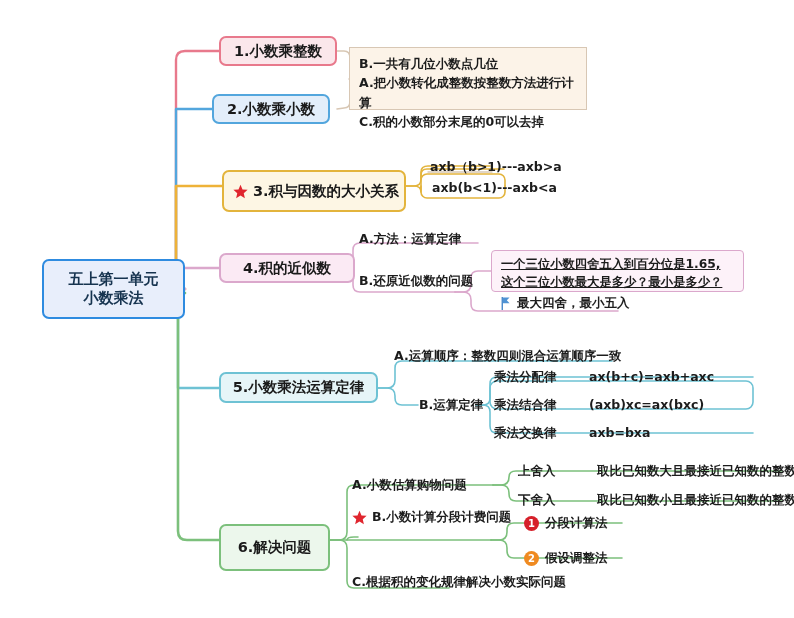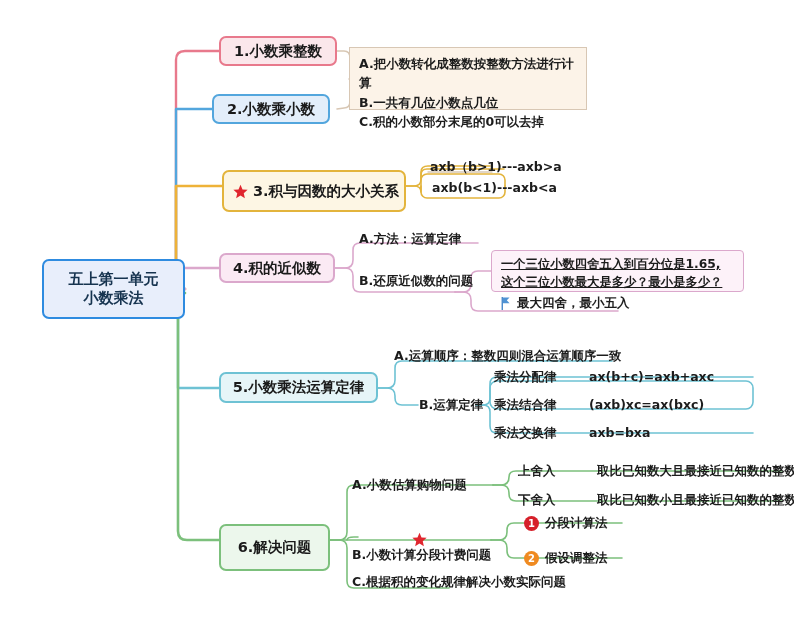--- a/index.html
+++ b/index.html
@@ -33,21 +33,21 @@
     flex-direction:column;
     color:#16334f;
   }
   .root span{display:block;}
 
   
   .topic{border-radius:7px;border-width:2px;border-style:solid;font-size:14.5px;padding:0 9px;}
   .t1{left:219px;top:36px;width:118px;height:30px;border-color:#e8798c;background:#fbe7eb;}
   .t2{left:212px;top:94px;width:118px;height:30px;border-color:#53a6dd;background:#e3eefa;}
   .t3{left:222px;top:170px;width:184px;height:42px;border-color:#e3b43c;background:#fdf6e4;justify-content:flex-start;}
-  .t4{left:219px;top:253px;width:116px;height:30px;border-color:#dba8cc;background:#fbeaf4;}
+  .t4{left:219px;top:253px;width:136px;height:30px;border-color:#dba8cc;background:#fbeaf4;}
   .t5{left:219px;top:372px;width:159px;height:31px;border-color:#6ec2d4;background:#e6f5f8;}
   .t6{left:219px;top:524px;width:111px;height:47px;border-color:#7cc07c;background:#ecf7ec;}
 
   
   .panel{
     position:absolute;box-sizing:border-box;border-width:1.4px;border-style:solid;
     font-size:12.5px;font-weight:bold;color:#1c1c1c;line-height:1.55;
   }
   .panel-12{
     left:349px;top:47px;width:238px;height:63px;
@@ -163,22 +163,22 @@
 
   <div class="node topic t5">
     <span>5.小数乘法运算定律</span>
   </div>
 
   <div class="node topic t6">
     <span>6.解决问题</span>
   </div>
 
   <div class="panel panel-12">
+    <div>B.一共有几位小数点几位</div>
     <div>A.把小数转化成整数按整数方法进行计算</div>
-    <div>B.一共有几位小数点几位</div>
     <div>C.积的小数部分末尾的0可以去掉</div>
   </div>
 
   <div class="leaf" style="left:430px;top:159px;">axb（b&gt;1)---axb&gt;a</div>
   <div class="leaf" style="left:432px;top:180px;">axb(b&lt;1)---axb&lt;a</div>
 
   <div class="leaf" style="left:359px;top:231px;">A.方法：运算定律</div>
   <div class="leaf" style="left:359px;top:273px;">B.还原近似数的问题</div>
 
   <div class="panel panel-q">
@@ -207,21 +207,21 @@
   <div class="leaf" style="left:589px;top:425px;">axb=bxa</div>
 
   <div class="leaf" style="left:352px;top:477px;">A.小数估算购物问题</div>
 
   <div class="leaf" style="left:518px;top:463px;">上舍入</div>
   <div class="leaf" style="left:597px;top:463px;">取比已知数大且最接近已知数的整数</div>
 
   <div class="leaf" style="left:518px;top:492px;">下舍入</div>
   <div class="leaf" style="left:597px;top:492px;">取比已知数小且最接近已知数的整数</div>
 
-  <div class="leaf row" style="left:352px;top:532px;flex-direction:column;">
+  <div class="leaf row" style="left:352px;top:509px;">
     <svg class="star" viewBox="0 0 24 24">
       <polygon points="12,1 15.2,8.6 23.4,9.3 17.2,14.7 19,22.7 12,18.4 5,22.7 6.8,14.7 0.6,9.3 8.8,8.6" fill="#e0262e"></polygon>
     </svg>
     <span>B.小数计算分段计费问题</span>
   </div>
 
   <div class="leaf row" style="left:524px;top:515px;">
     <span class="badge b1">1</span>
     <span>分段计算法</span>
   </div>

